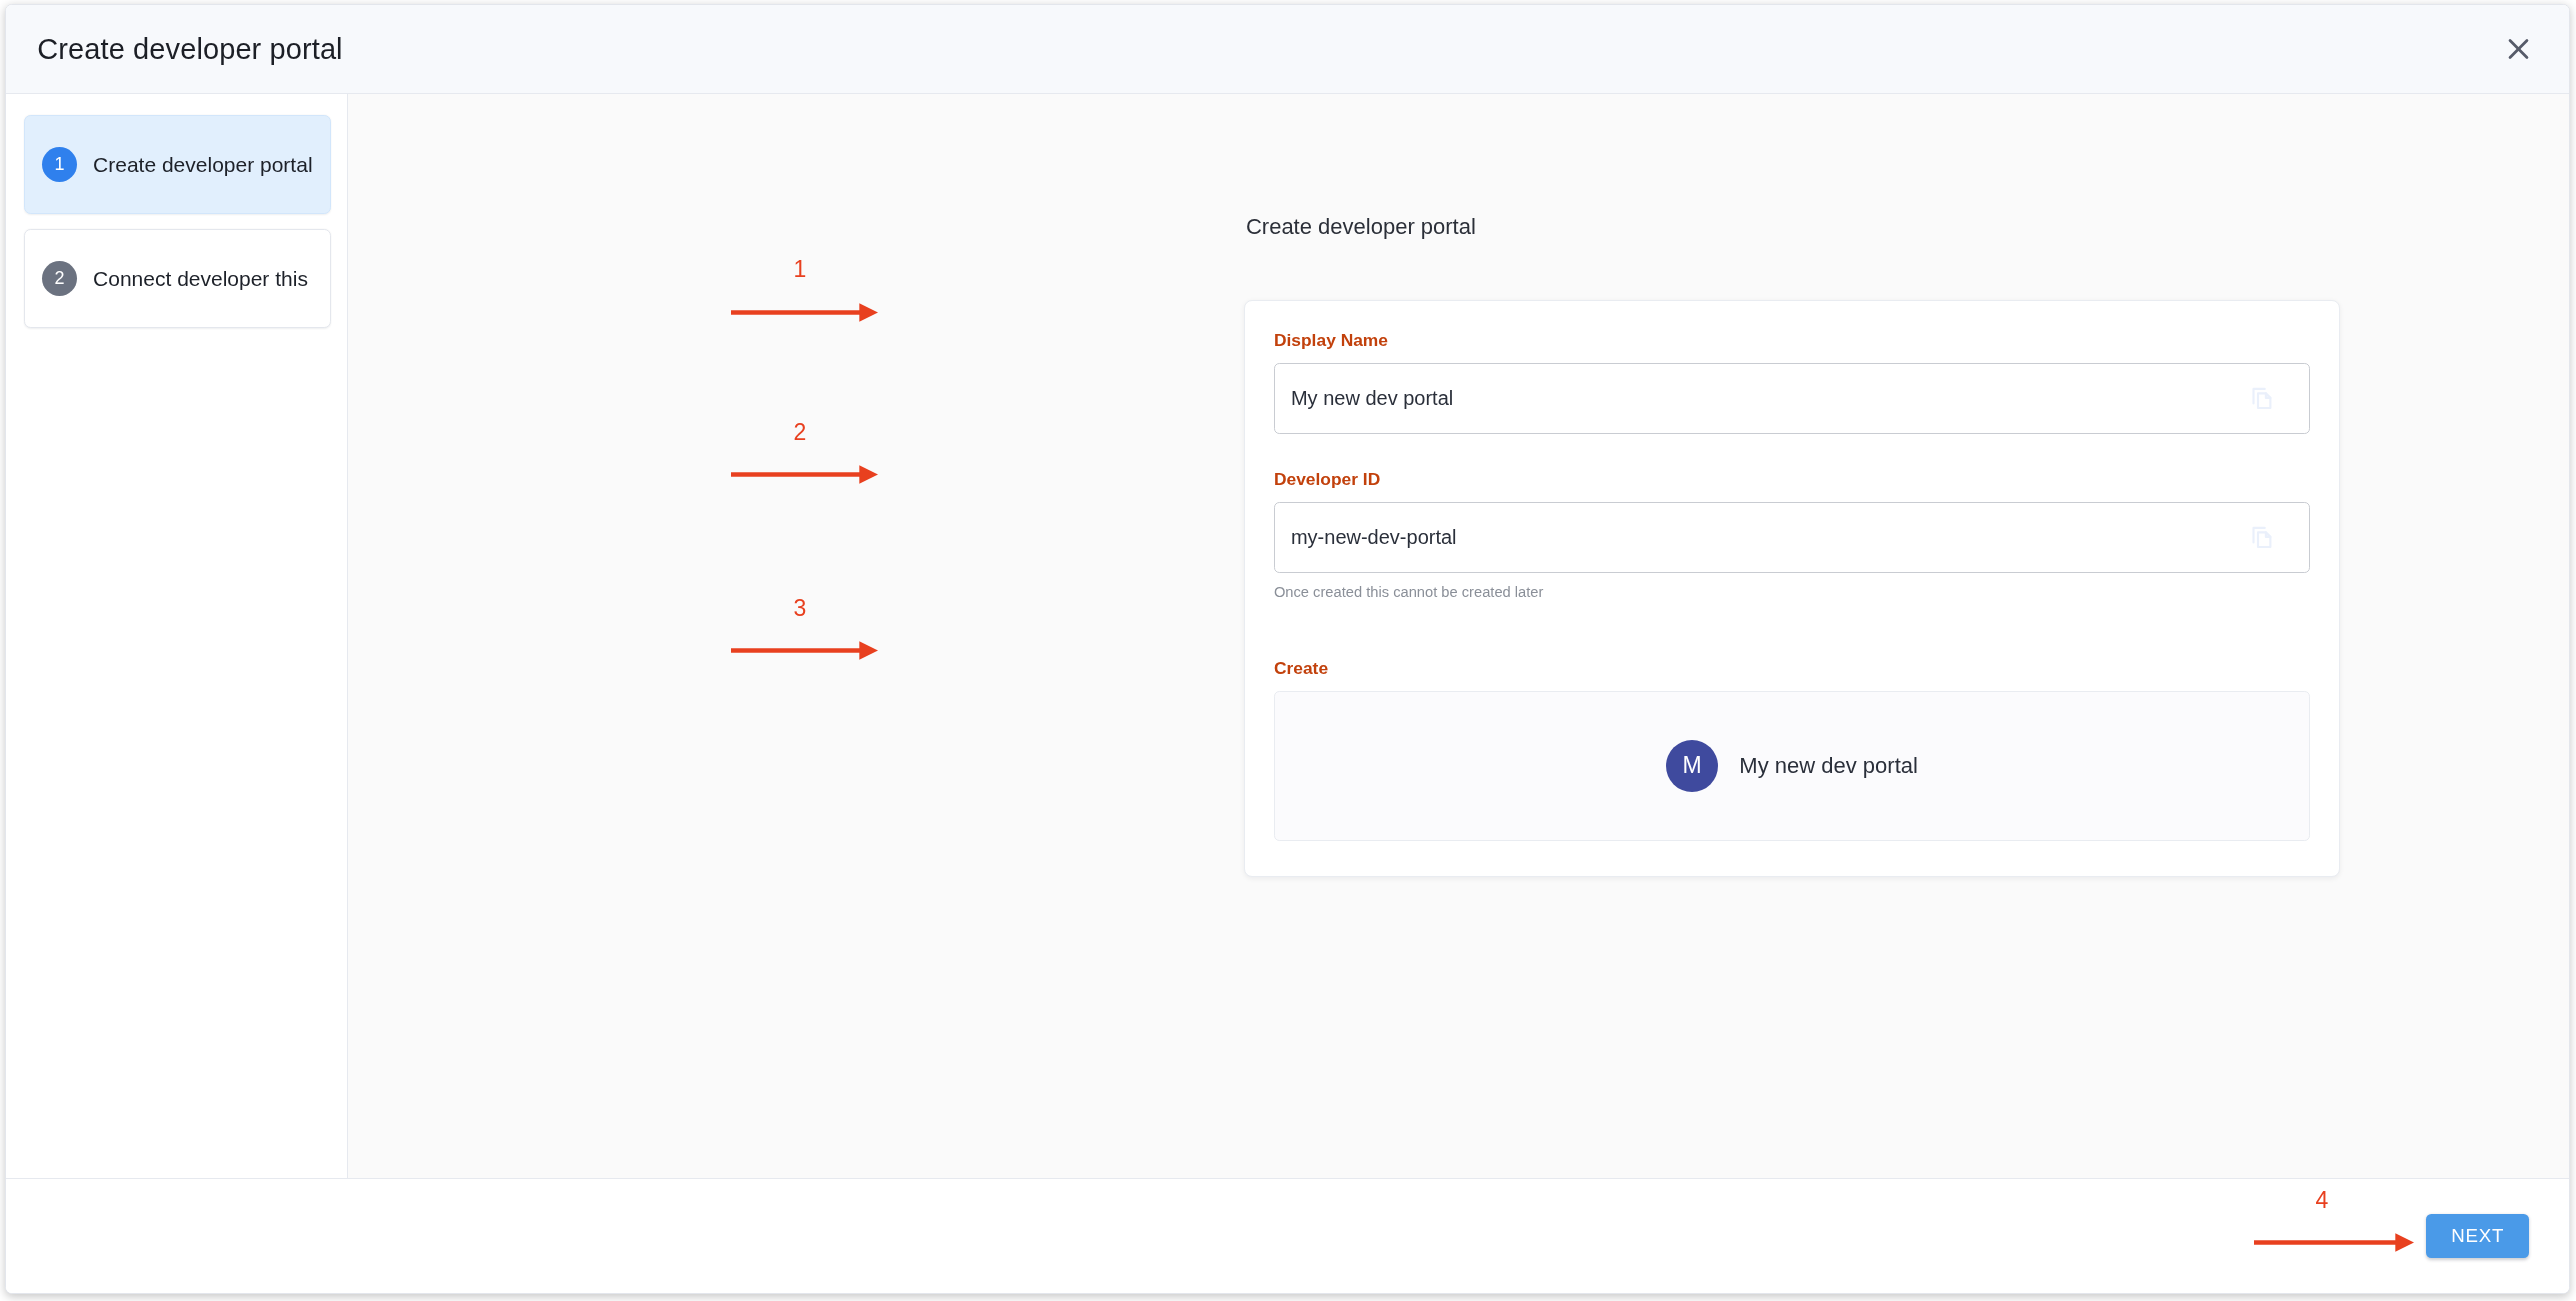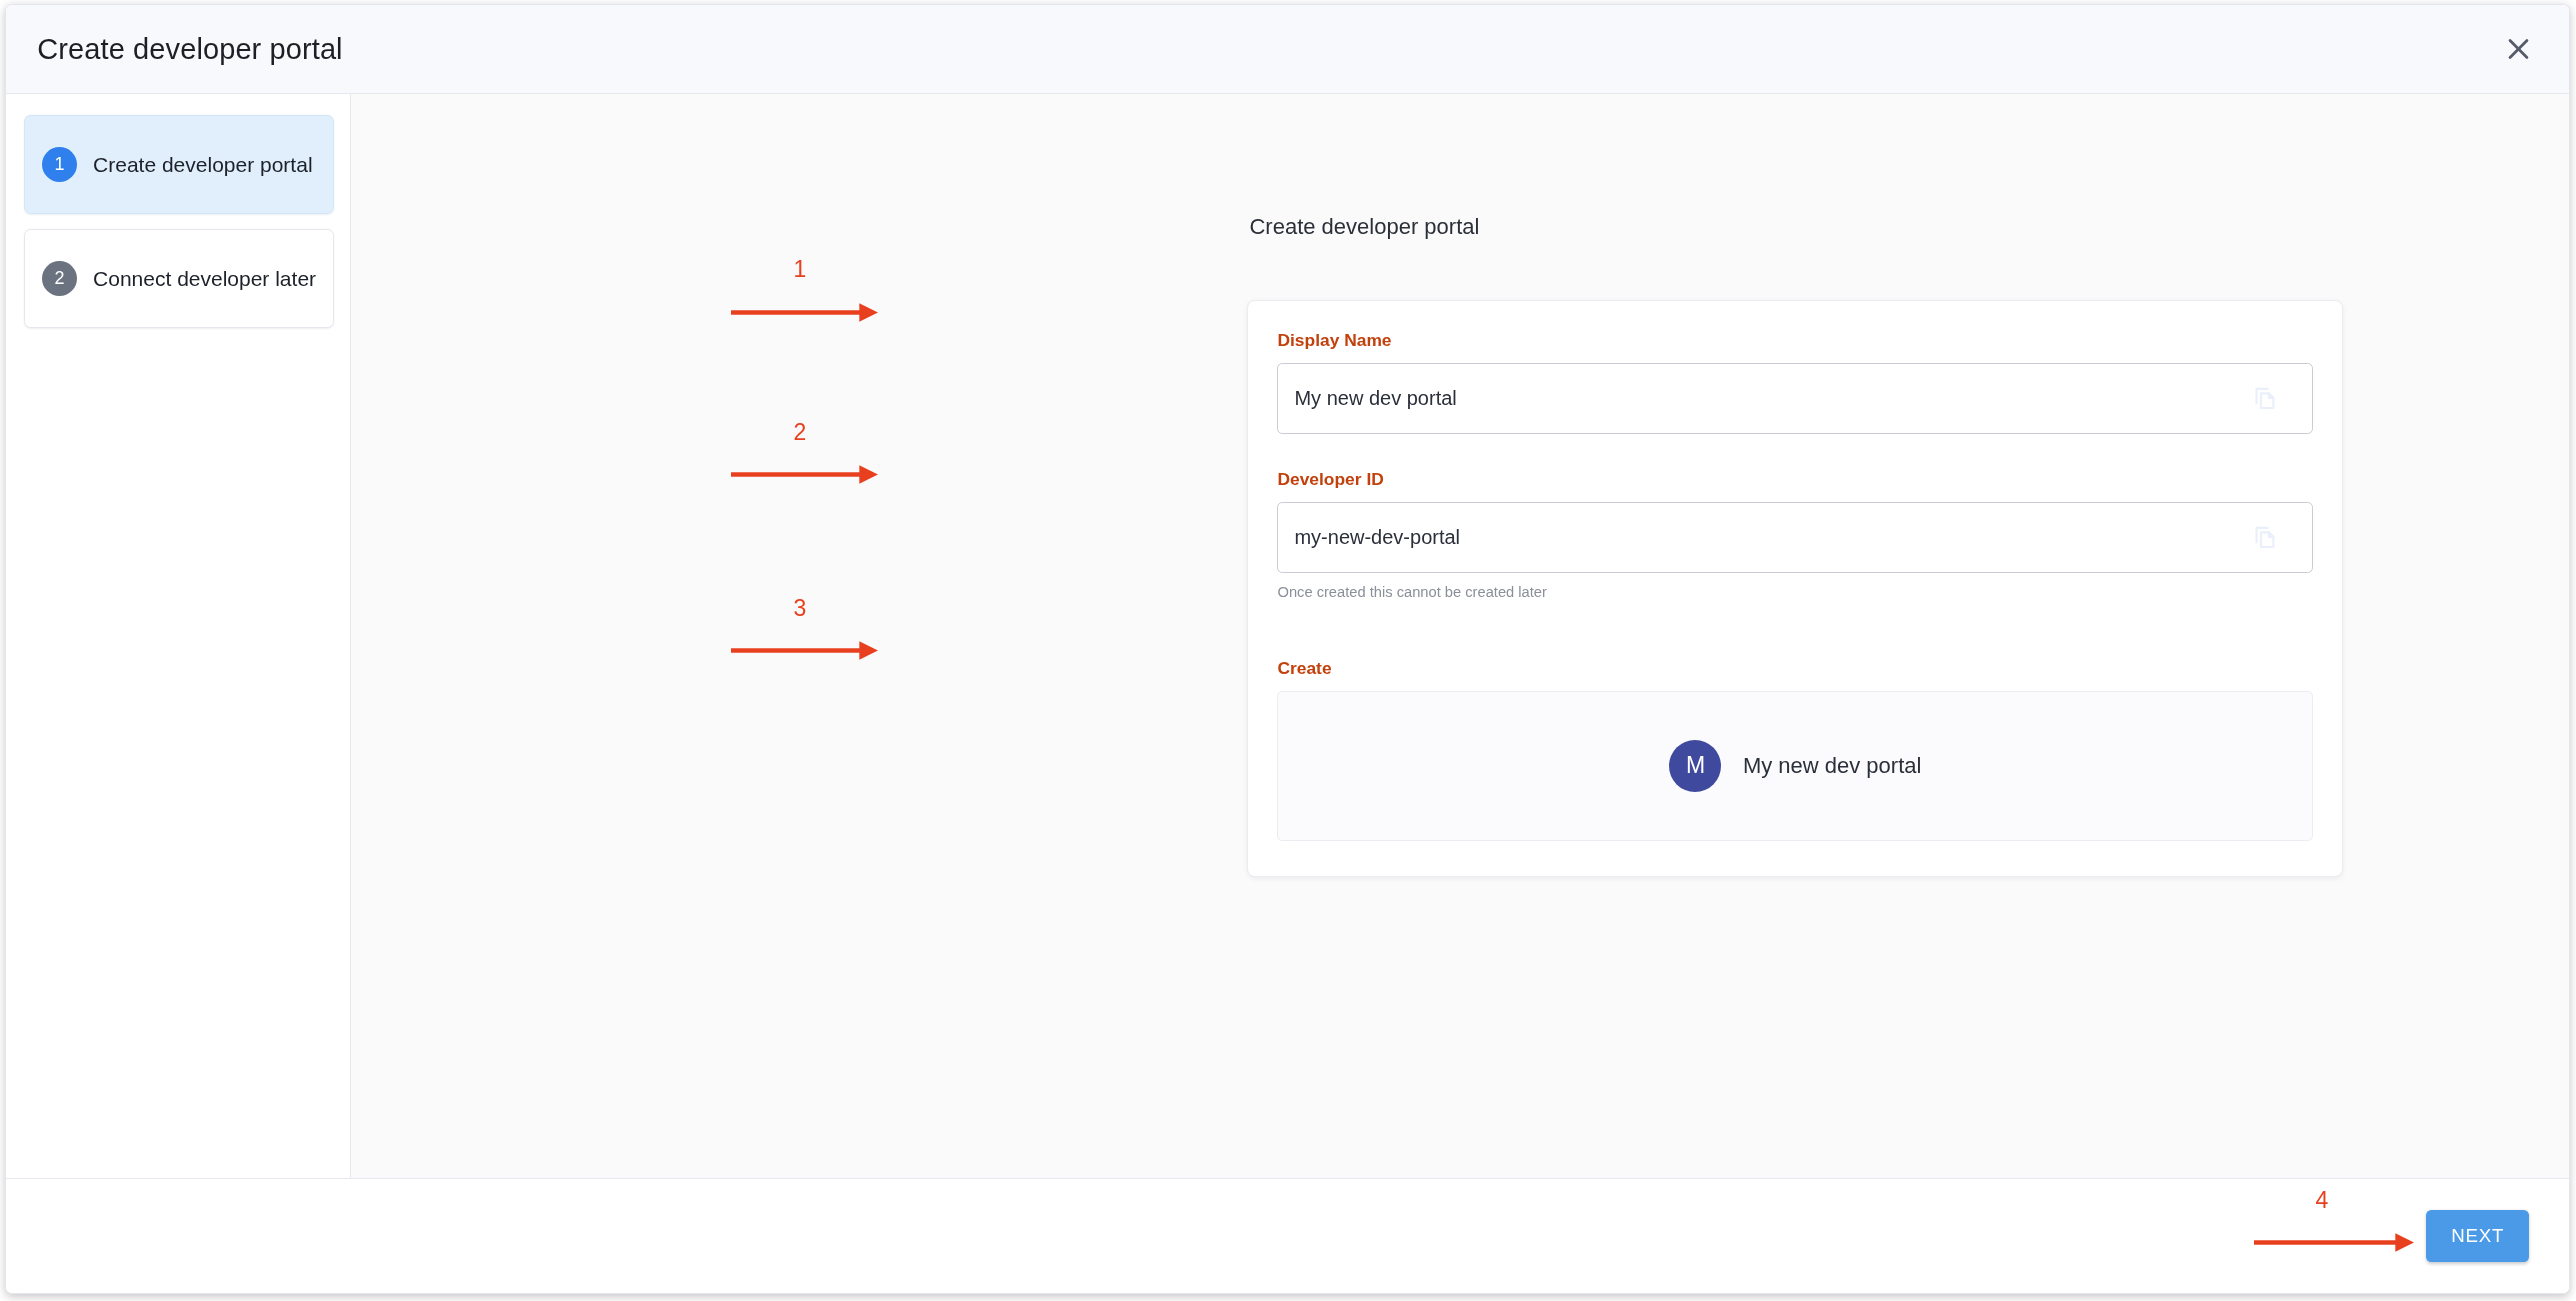--- a/index.html
+++ b/index.html
@@ -212,21 +212,21 @@
     position: relative;
   }
   .next-btn {
     background: #4a9ae8;
     color: #ffffff;
     border: 0;
     border-radius: 5.3px;
     font-size: 18.7px;
     letter-spacing: 0.8px;
     padding: 0 25px;
-    height: 52px;
+    height: 44px;
     cursor: pointer;
     box-shadow: 0 1.3px 3.3px rgba(16,24,40,0.22);
     font-family: "Liberation Sans", sans-serif;
   }
 
   
   .anno-layer {
     position: absolute; left: 0; top: 0;
     width: 2576px; height: 1302px;
     pointer-events: none;
@@ -260,21 +260,21 @@
 
     <div class="dlg-body">
 
       <div class="sidebar">
         <div class="step active">
           <div class="step-num">1</div>
           <div class="step-label">Create developer portal</div>
         </div>
         <div class="step">
           <div class="step-num">2</div>
-          <div class="step-label">Connect developer later</div>
+          <div class="step-label">Connect developer this</div>
         </div>
       </div>
 
       <div class="main">
         <div class="main-scroll">
 
           <div class="main-heading">Create developer portal</div>
 
           <div class="form-card">
 

